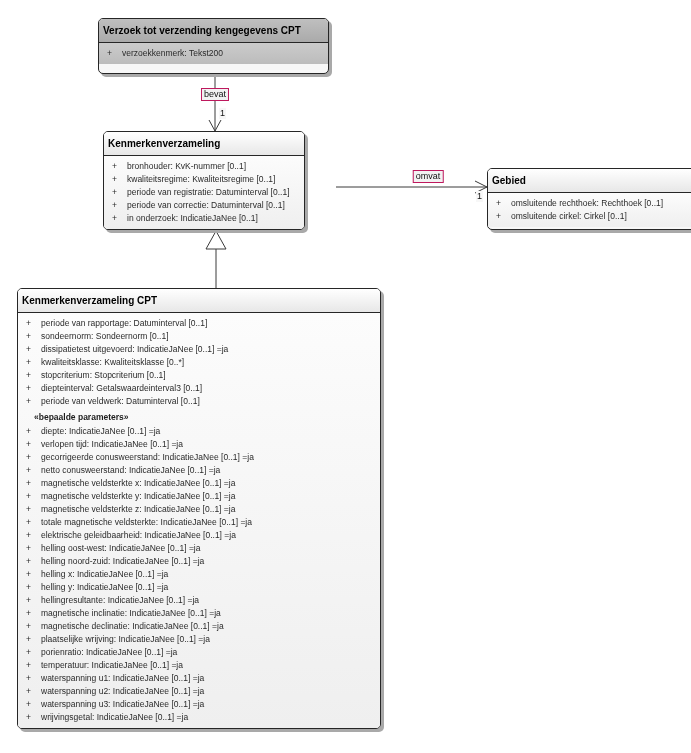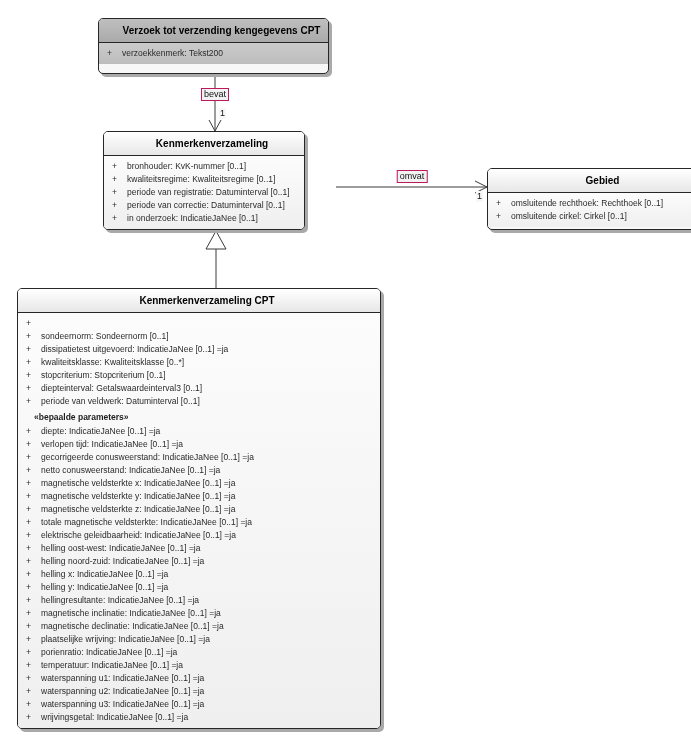--- a/index.html
+++ b/index.html
@@ -21,26 +21,26 @@
     position: absolute;
     border: 1px solid #262626;
     border-radius: 5px;
     box-shadow: 3px 3px 0 0 #a9a9a9;
     background: #f7f7f7;
     overflow: hidden;
     box-sizing: border-box;
   }
   .uml-class .hdr {
     border-bottom: 1px solid #262626;
-    text-align: center;
+    text-align: left;
     font-weight: bold;
     font-size: 10px;
     line-height: 12px;
     color: #000000;
-    padding: 6px 4px 5px 20px;
+    padding: 6px 4px 5px 4px;
     background: linear-gradient(#ffffff, #e7e7e7);
     white-space: nowrap;
   }
   .uml-class .body {
     padding: 4px 3px 4px 5px;
     background: linear-gradient(#fcfcfc, #efefef);
   }
   .uml-class.gray .hdr  { background: linear-gradient(#bfbfbf, #aaaaaa); }
   .uml-class.gray .body { background: linear-gradient(#cbcbcb, #bcbcbc); }
   .attr-row {
@@ -104,21 +104,21 @@
     </g>
 
     <g>
       <line x1="216" y1="288" x2="216" y2="249" stroke="#3a3a3a" stroke-width="1"></line>
       <polygon points="216,231 206,249 226,249" fill="#ffffff" stroke="#3a3a3a" stroke-width="1"></polygon>
     </g>
   </svg>
 
   <span class="edge-label" style="left:215px; top:88px; transform:translateX(-50%);">bevat</span>
   <span class="edge-mult" style="left:219px; top:108px;">1</span>
-  <span class="edge-label" style="left:412px; top:170px; transform:translateX(-50%);">omvat</span>
+  <span class="edge-label" style="left:428px; top:170px; transform:translateX(-50%);">omvat</span>
   <span class="edge-mult" style="left:476px; top:191px;">1</span>
 
   <div class="uml-class gray" style="left:98px; top:18px; width:231px; min-height:56px;">
     <div class="hdr">Verzoek tot verzending kengegevens CPT</div>
     <div class="body">
         <div class="attr-row">
           <span class="plus">+</span>
           <span class="attr-text">verzoekkenmerk: Tekst200</span>
         </div>
       </div>
@@ -163,20 +163,21 @@
         </div>
       </div>
   </div>
 
   <div class="uml-class" style="left:17px; top:288px; width:364px; min-height:437px;">
     <div class="hdr">Kenmerkenverzameling CPT</div>
     <div class="body">
       <div>
           <div class="attr-row">
             <span class="plus">+</span>
+            <span class="attr-text">periode van rapportage: Datuminterval [0..1]</span>
           </div>
           <div class="attr-row">
             <span class="plus">+</span>
             <span class="attr-text">sondeernorm: Sondeernorm [0..1]</span>
           </div>
           <div class="attr-row">
             <span class="plus">+</span>
             <span class="attr-text">dissipatietest uitgevoerd: IndicatieJaNee [0..1] =ja</span>
           </div>
           <div class="attr-row">

